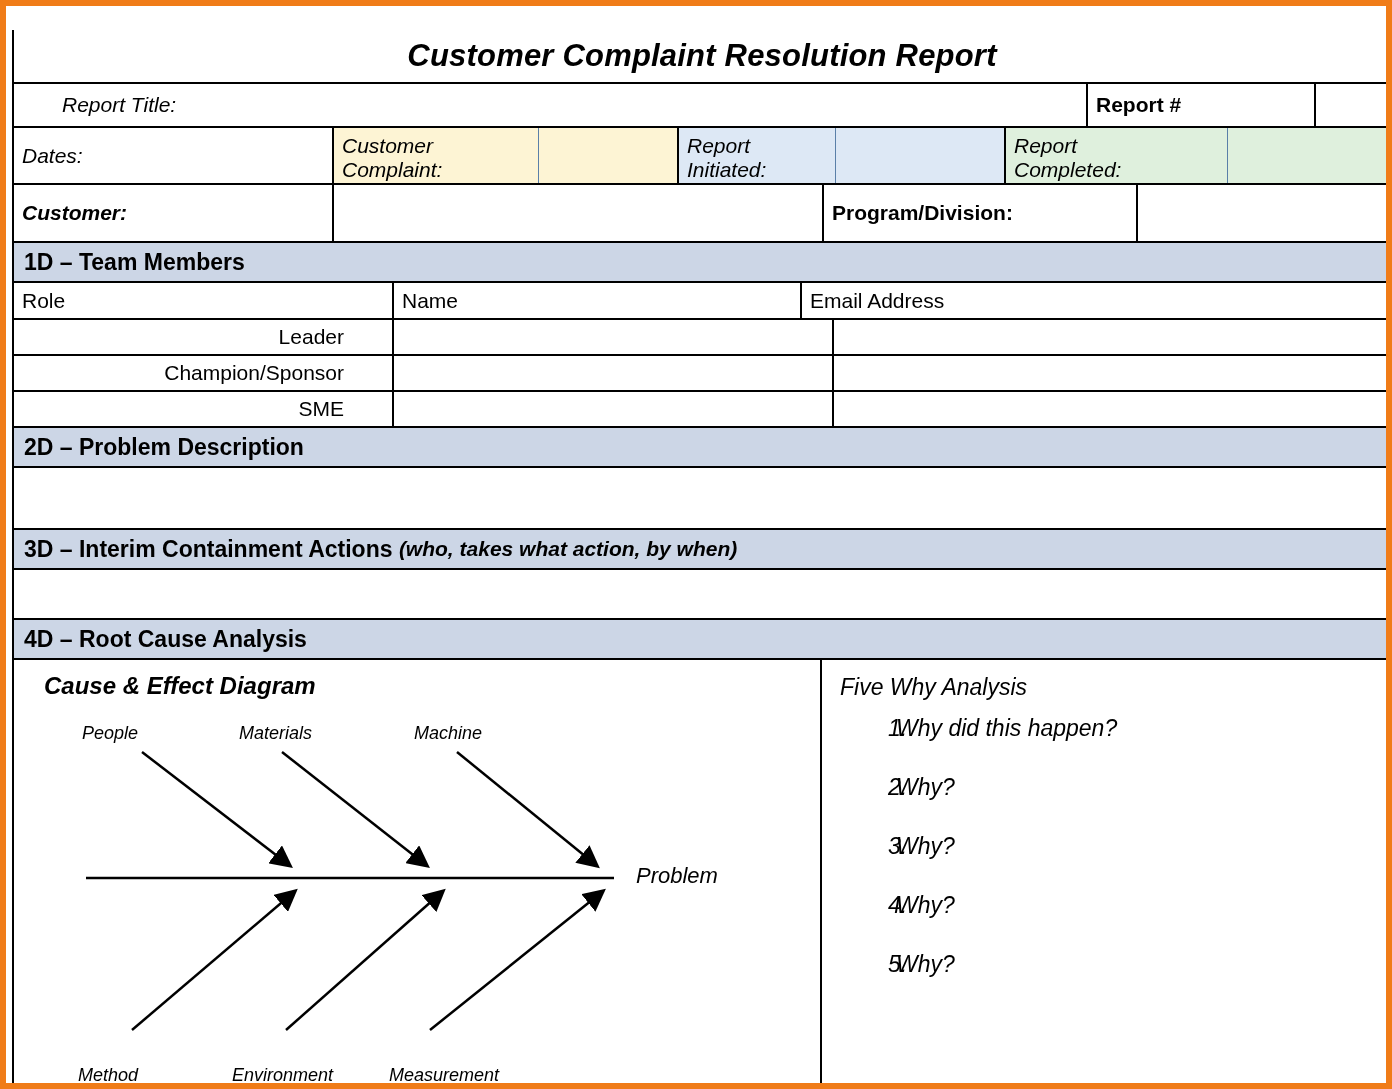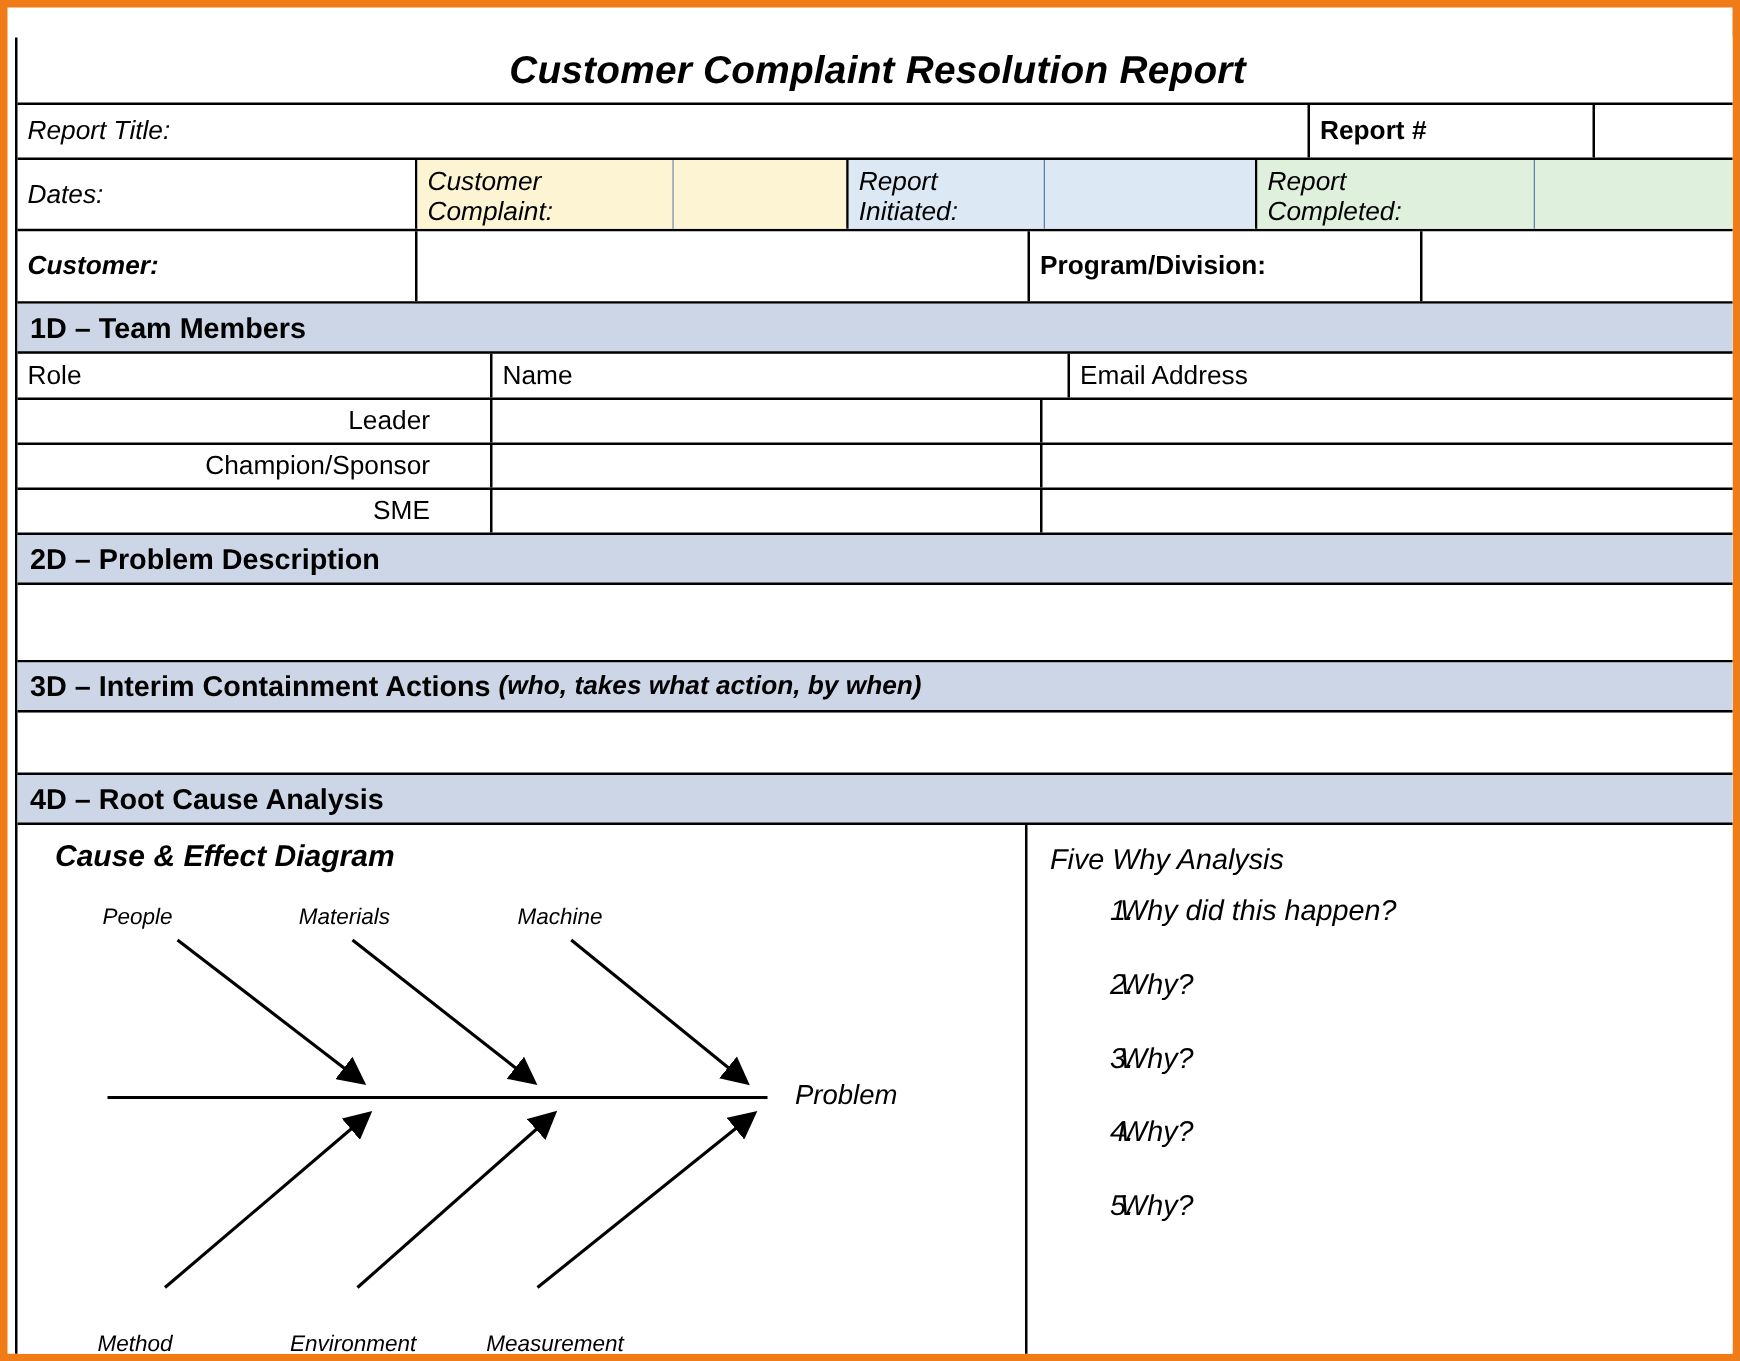--- a/index.html
+++ b/index.html
@@ -187,21 +187,21 @@
 <body>
 
 <div class="page">
   <div class="doc">
 
     <div class="title-row">
       <div class="t">Customer Complaint Resolution Report</div>
     </div>
 
     <div class="row r-title2">
-      <div class="cell vsep lbl-italic" style="width:1034px;">
+      <div class="cell vsep lbl-italic" style="width:1034px;margin-left:40px;">
         <span>Report Title:</span>
       </div>
       <div class="cell vsep lbl-bold" style="width:228px;">
         <span>Report #</span>
       </div>
       <div class="cell" style="flex:1 1 auto;">
         <span></span>
       </div>
     </div>
 
@@ -255,21 +255,21 @@
         <span></span>
       </div>
     </div>
 
     <div class="row r-secthdr">
       <div class="sect-title">1D – Team Members</div>
     </div>
 
     <div class="row r-tblhdr">
       <div class="cell vsep tbl-h" style="width:380px;">Role</div>
-      <div class="cell vsep tbl-h" style="width:462px;">Name</div>
+      <div class="cell vsep tbl-h" style="width:408px;">Name</div>
       <div class="cell tbl-h" style="flex:1 1 auto;">Email Address</div>
     </div>
 
     <div class="row r-tblrow">
       <div class="cell vsep role-cell" style="width:380px;">Leader</div>
       <div class="cell vsep" style="width:440px;">
         <span></span>
       </div>
       <div class="cell" style="flex:1 1 auto;">
         <span></span>

